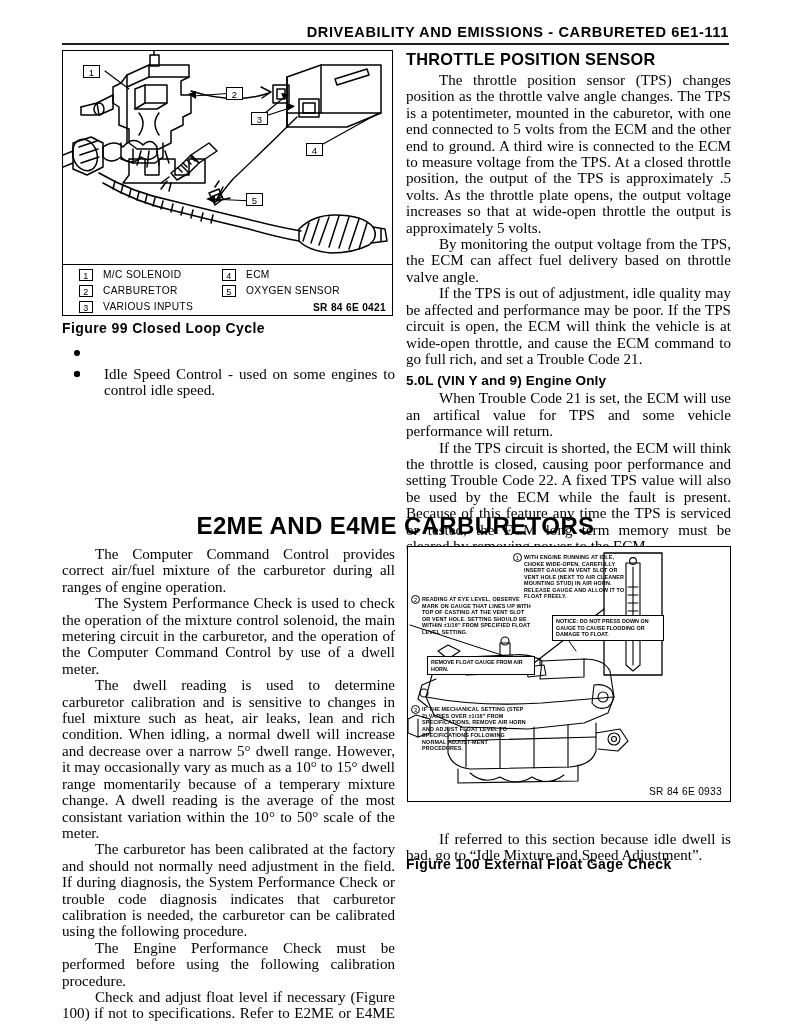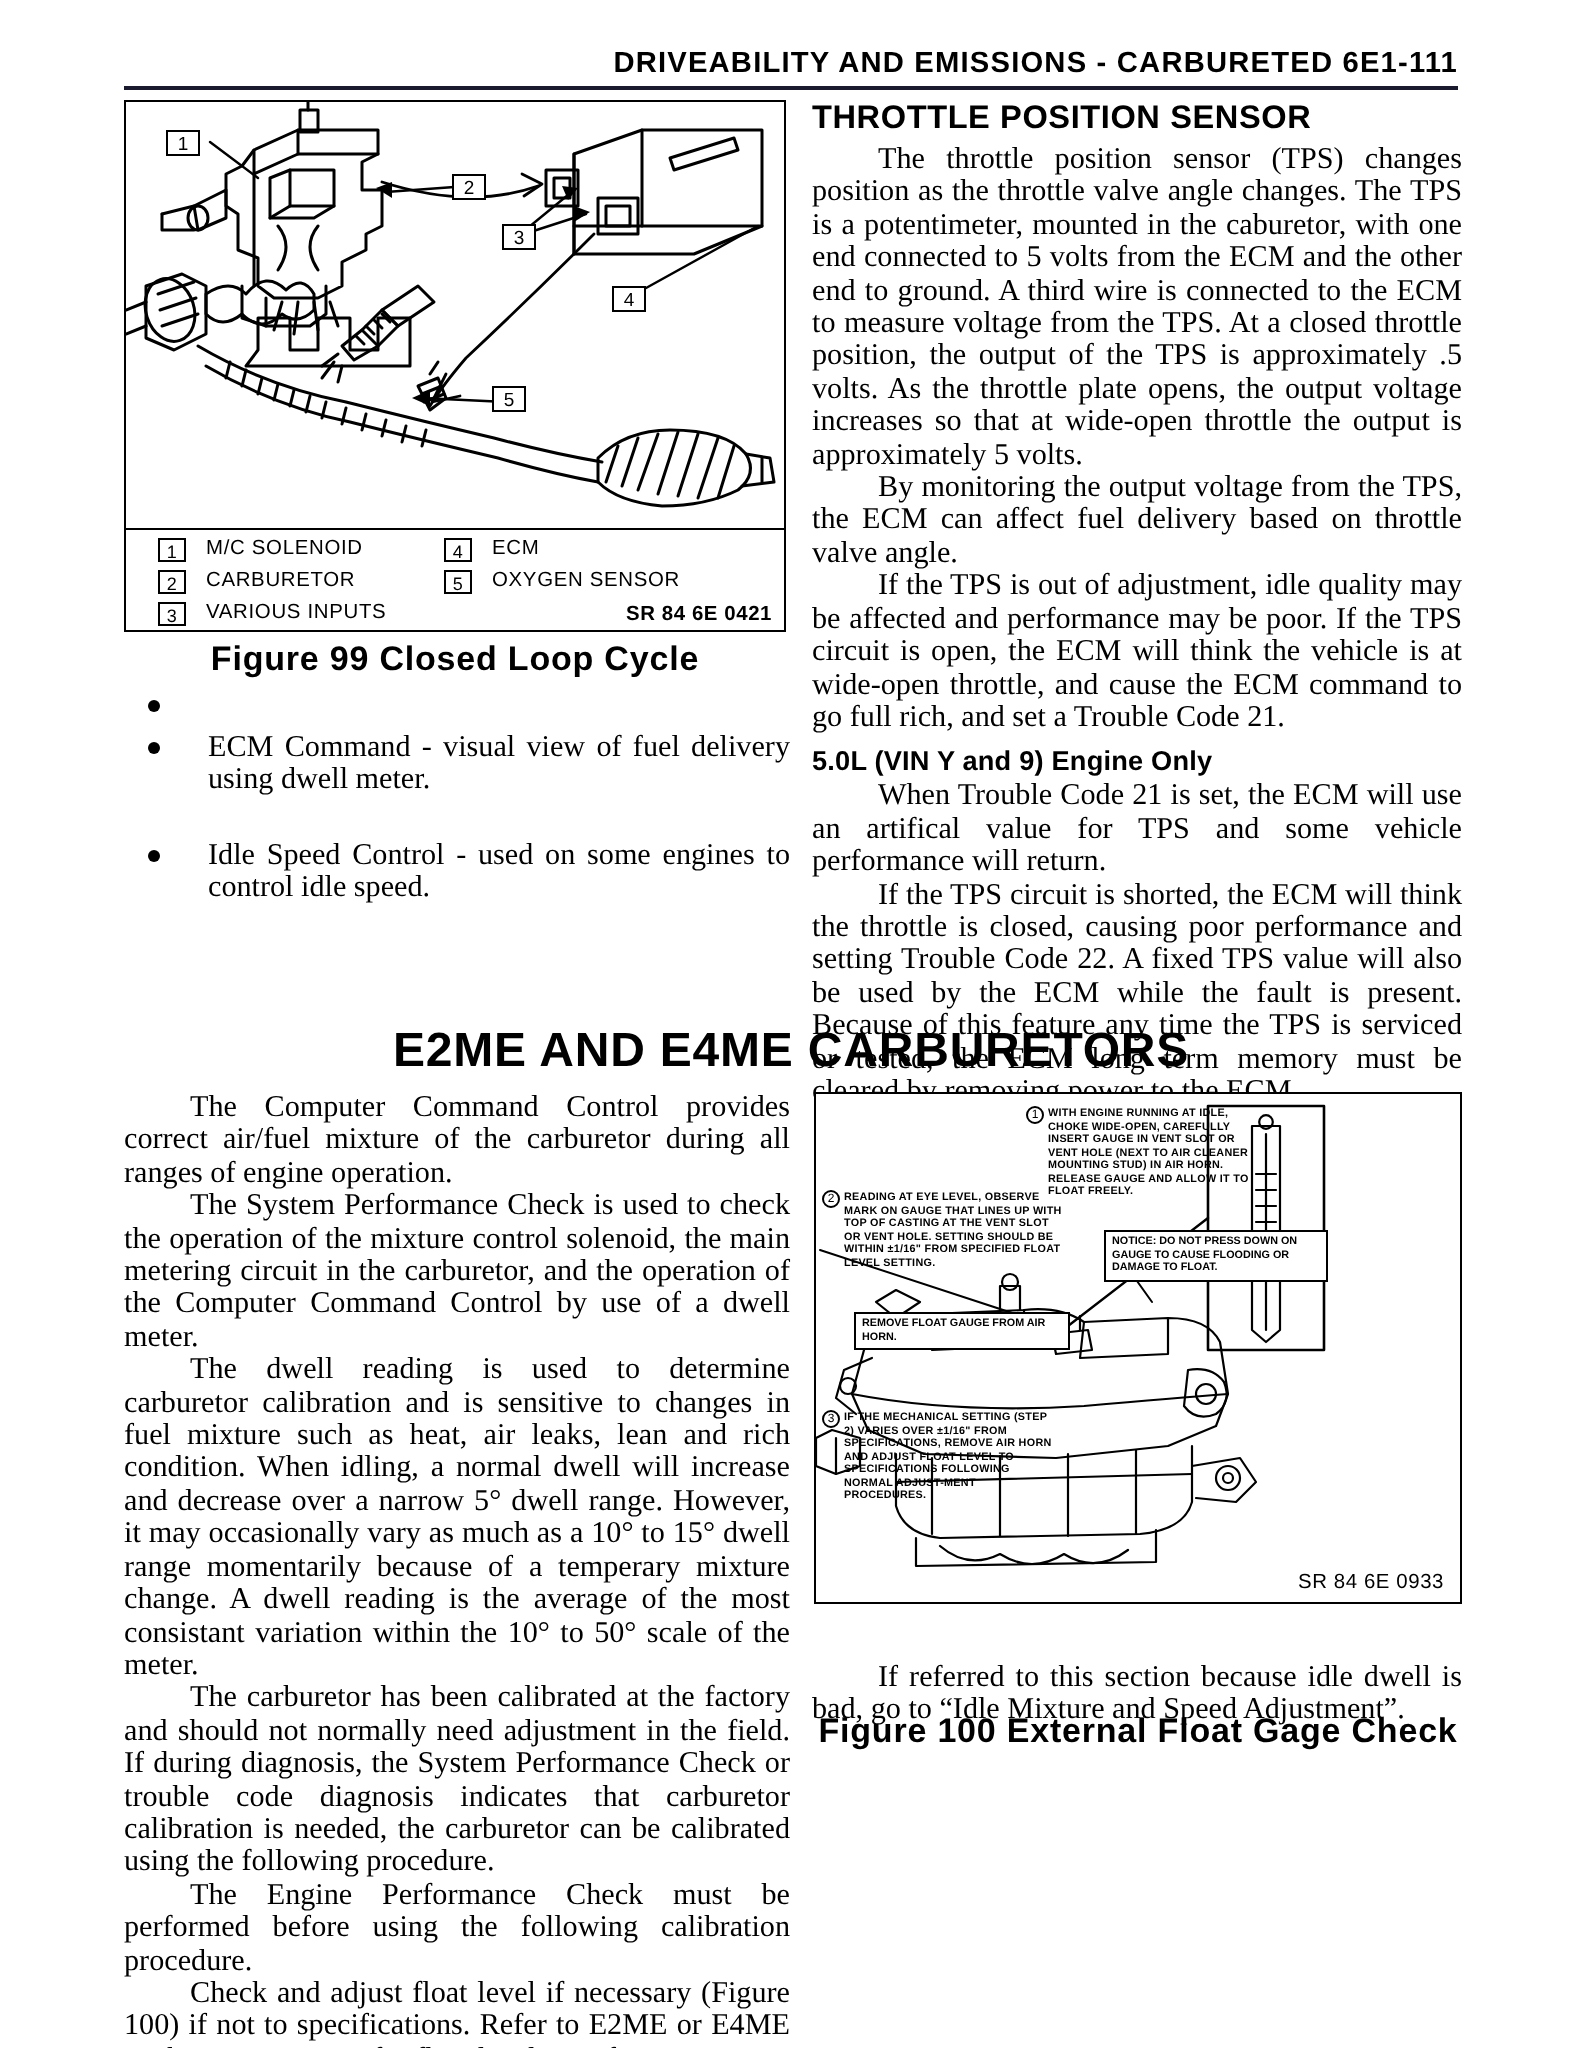--- a/index.html
+++ b/index.html
@@ -61,23 +61,23 @@
     vertical-align:middle;box-sizing:border-box;background:#fff;
     margin-right:10px;
   }
   .lg-label{vertical-align:middle;}
   .srcode{
     position:absolute;right:6px;bottom:2px;
     font-family:"Liberation Sans",sans-serif;font-size:10.2px;
     font-weight:bold;letter-spacing:.3px;
   }
   .fig-cap{
-    position:absolute;width:331px;text-align:center;
-    font-family:"Liberation Sans",sans-serif;
-    font-weight:bold;font-size:17px;letter-spacing:.4px;
+    position:absolute;width:331px;
+    font-family:"Liberation Sans",sans-serif;
+    font-weight:bold;font-size:14px;letter-spacing:.4px;
   }
 
   
   .callout{
     position:absolute;width:17px;height:13px;line-height:13px;
     border:1.3px solid #000;background:#fff;text-align:center;
     font-family:"Liberation Sans",sans-serif;font-size:9.5px;
     box-sizing:border-box;
   }
 
@@ -262,21 +262,20 @@
   </div>
 
   <div class="fig-cap" style="left:62px;top:320px;">Figure 99 Closed Loop Cycle</div>
 
   <div class="bullets">
     <div class="bullet-item">
       <span class="bullet-dot"></span>
     </div>
     <div class="bullet-item">
       <span class="bullet-dot"></span>
-      <span>ECM Command - visual view of fuel delivery using dwell meter.</span>
     </div>
     <div class="bullet-item">
       <span class="bullet-dot"></span>
       <span>Idle Speed Control - used on some engines to control idle speed.</span>
     </div>
   </div>
 
   <div class="col-right">
     <div class="sec-head">THROTTLE POSITION SENSOR</div>
     <p class="body">The throttle position sensor (TPS) changes position as the throttle valve angle changes. The TPS is a potentimeter, mounted in the caburetor, with one end connected to 5 volts from the ECM and the other end to ground. A third wire is connected to the ECM to measure voltage from the TPS. At a closed throttle position, the output of the TPS is approximately .5 volts. As the throttle plate opens, the output voltage increases so that at wide-open throttle the output is approximately 5 volts.</p>

